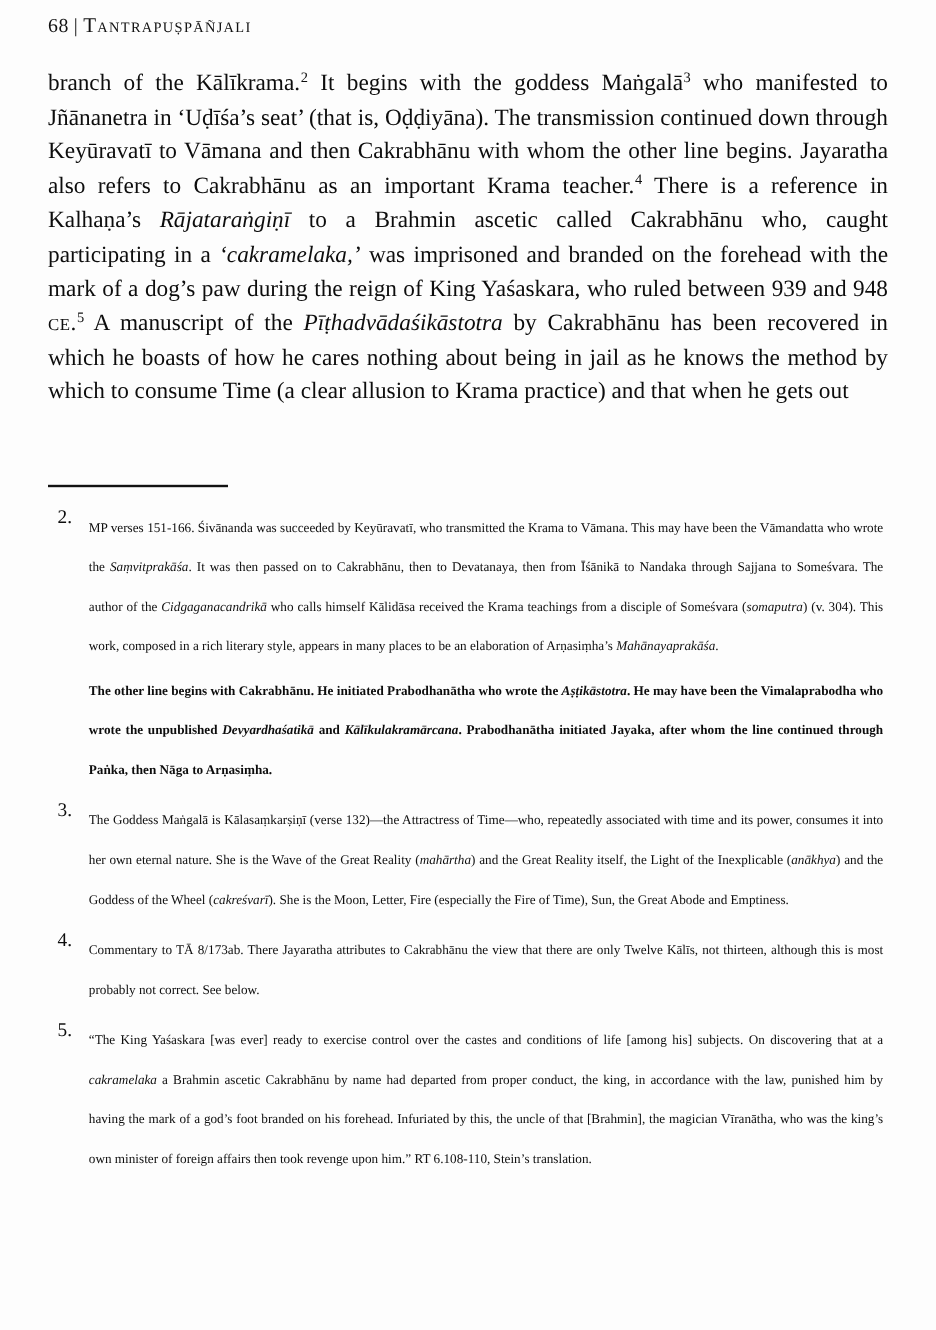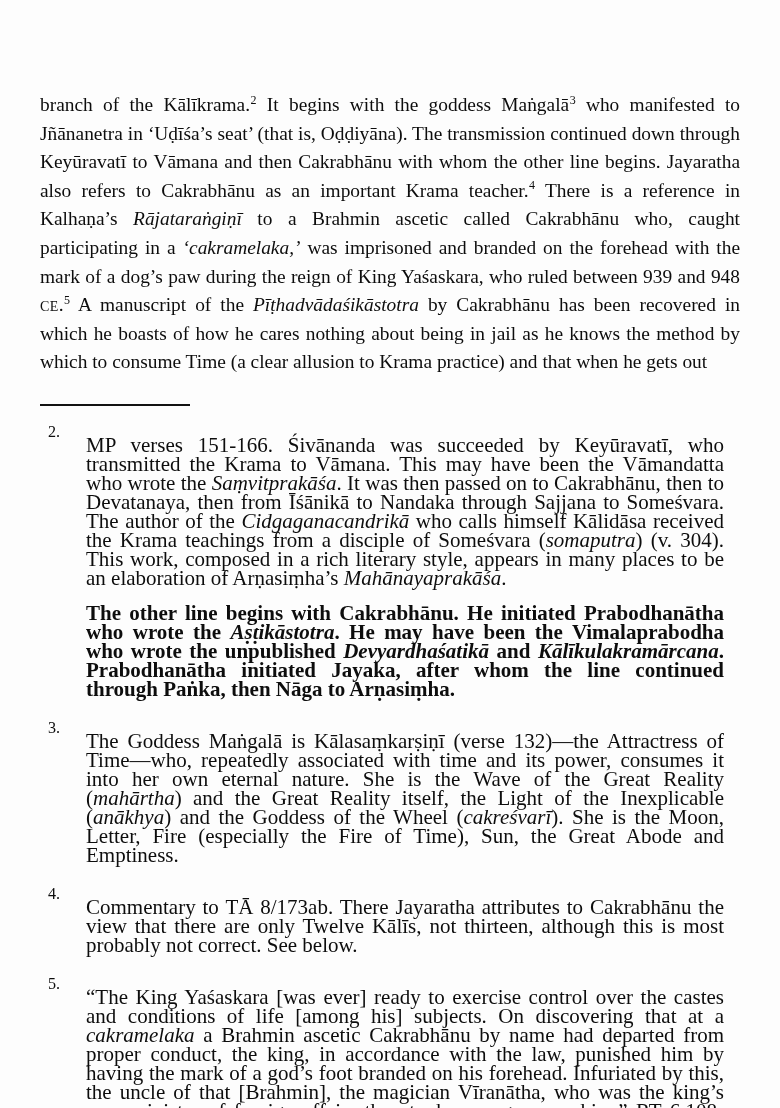--- a/index.html
+++ b/index.html
@@ -50,21 +50,20 @@
     letter-spacing: 1.1px;
     font-size: 17.5px;
   }
 
   
   .body-block {
     position: absolute;
     left: 40px;
     top: 56px;
     width: 700px;
-    margin-top: 35px;
   }
   .body-block p {
     margin: 0;
     font-size: 19.4px;
     line-height: 28.6px;
     text-align: justify;
     text-justify: inter-word;
     hyphens: none;
     color: #0d0d0d;
   }
@@ -113,35 +112,38 @@
     box-sizing: border-box;
     font-size: 16.1px;
     line-height: 24.1px;
     color: #0d0d0d;
   }
   .note-body {
     flex: 1 1 auto;
     min-width: 0;
   }
   .note-body p {
-    margin: 16px;
-    font-size: 21px;
-    line-height: 19px;
+    margin: 4px;
+    font-size: 11px;
+    line-height: 33px;
     text-align: justify;
     text-justify: inter-word;
     hyphens: none;
     color: #0d0d0d;
   }
   .note-body p + p { margin-top: 0; font-weight: bold; }
 </style>
 </head>
 <body>
 
 <div class="page">
 
+  <div class="running-head">
+    <span class="folio">68</span><span class="sep">|</span><span class="booktitle">Tantrapuṣpāñjali</span>
+  </div>
 
   <div class="body-block">
     <p><span>branch of the Kālīkrama.</span><sup class="fn">2</sup><span> It begins with the goddess Maṅgalā</span><sup class="fn">3</sup><span> who manifested to Jñānanetra in ‘Uḍīśa’s seat’ (that is, Oḍḍiyāna). The transmission continued down through Keyūravatī to Vāmana and then Cakrabhānu with whom the other line begins. Jayaratha also refers to Cakrabhānu as an important Krama teacher.</span><sup class="fn">4</sup><span> There is a reference in Kalhaṇa’s </span><span class="it">Rājataraṅgiṇī</span><span> to a Brahmin ascetic called Cakrabhānu who, caught participating in a </span><span class="it">‘cakramelaka,’</span><span> was imprisoned and branded on the forehead with the mark of a dog’s paw during the reign of King Yaśaskara, who ruled between 939 and 948 </span><span class="sc">ce</span><span>.</span><sup class="fn">5</sup><span> A manuscript of the </span><span class="it">Pīṭhadvādaśikāstotra</span><span> by Cakrabhānu has been recovered in which he boasts of how he cares nothing about being in jail as he knows the method by which to consume Time (a clear allusion to Krama practice) and that when he gets out</span></p>
   </div>
 
   <div class="fn-rule"></div>
 
   <div class="notes" id="notes-container">
       <div class="note">
         <div class="note-num">2.</div>

